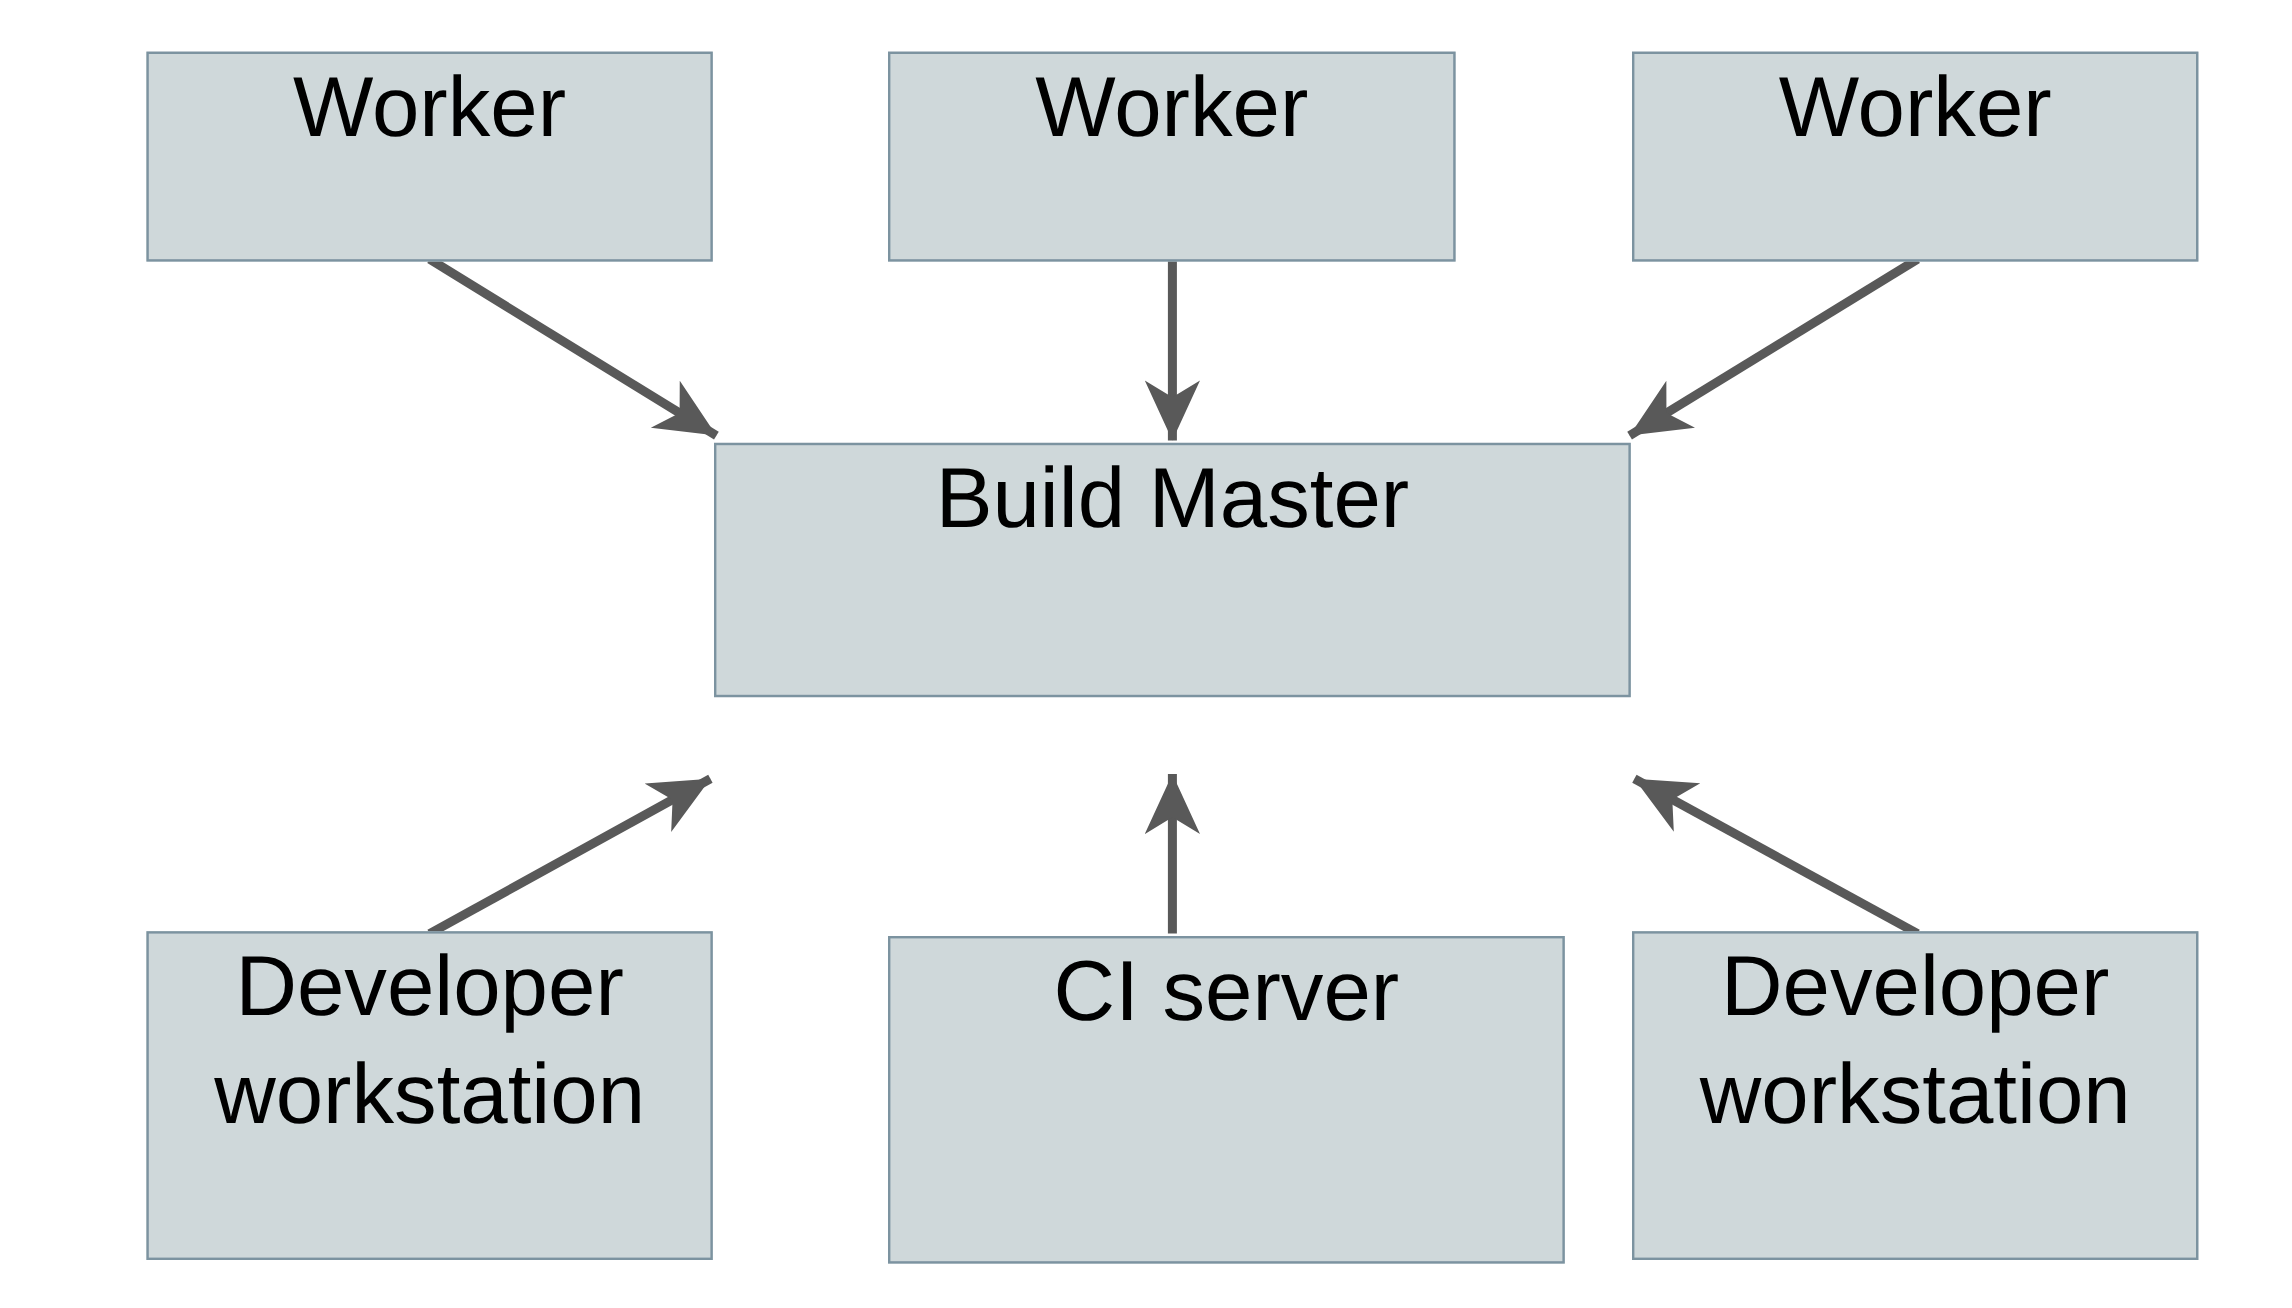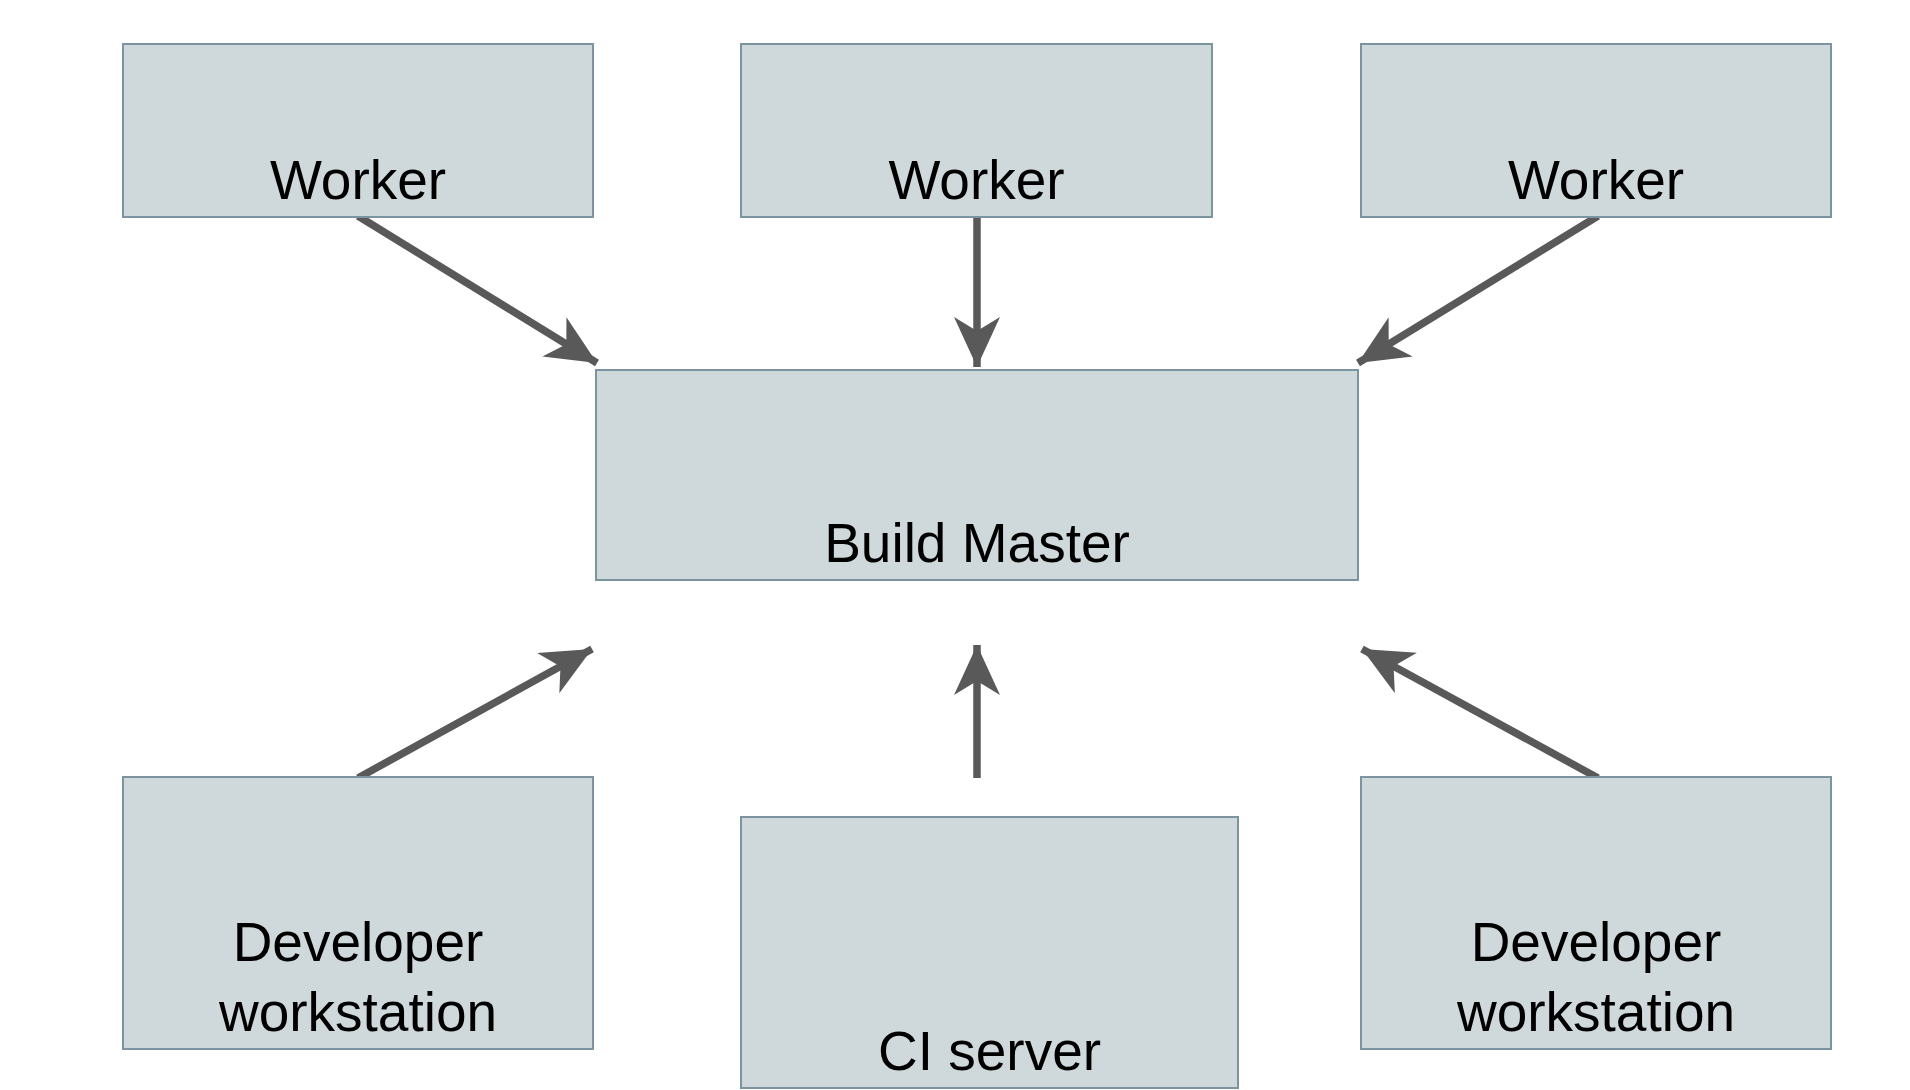--- a/index.html
+++ b/index.html
@@ -21,36 +21,36 @@
   }
   .arrows {
     position: absolute;
     left: 0; top: 0;
     width: 1910px; height: 1090px;
     pointer-events: none;
   }
   .node {
     position: absolute;
     display: flex;
-    align-items: flex-end;
+    align-items: flex-start;
     justify-content: center;
     text-align: center;
     background: var(--node-fill);
     border: 2px solid var(--node-border);
     color: var(--text);
-    font-size: 55px;
+    font-size: 71px;
     line-height: 1.27;
     padding: 0 10px;
   }
   .n-worker-1      { left: 122px;  top: 43px;  width: 472px; height: 175px; }
   .n-worker-2      { left: 740px;  top: 43px;  width: 473px; height: 175px; }
   .n-worker-3      { left: 1360px; top: 43px;  width: 472px; height: 175px; }
   .n-build-master  { left: 595px;  top: 369px; width: 764px; height: 212px; }
   .n-dev-left      { left: 122px;  top: 776px; width: 472px; height: 274px; }
-  .n-ci-server     { left: 740px;  top: 816px; width: 499px; height: 273px; }
+  .n-ci-server     { left: 740px;  top: 780px; width: 564px; height: 273px; }
   .n-dev-right     { left: 1360px; top: 776px; width: 472px; height: 274px; }
 </style>
 </head>
 <body>
 
 <div class="canvas">
 
   <svg class="arrows" viewBox="0 0 1910 1090" xmlns="http://www.w3.org/2000/svg">
     <defs>
       <marker id="arrowhead" markerUnits="userSpaceOnUse" markerWidth="54" markerHeight="48" refX="50" refY="23" orient="auto">

